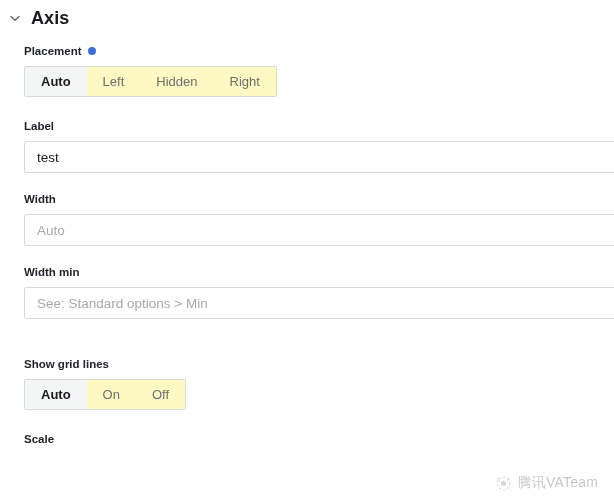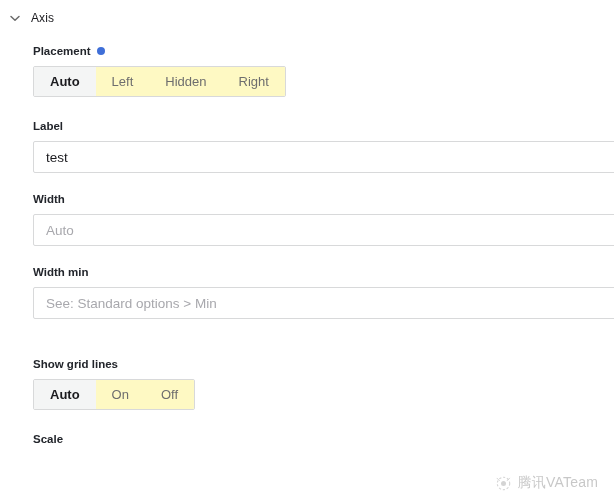--- a/index.html
+++ b/index.html
@@ -33,29 +33,29 @@
     width: 14px;
     height: 14px;
     display: inline-flex;
     align-items: center;
     justify-content: center;
     color: #6a6a6a;
     flex: none;
   }
   .chevron-icon svg { display: block; }
   .section-title {
-    font-size: 12px;
-    font-weight: normal;
+    font-size: 18px;
+    font-weight: bold;
     color: #1b1b1f;
     letter-spacing: .1px;
   }
 
   
   .field {
-    padding-left: 33px;
+    padding-left: 24px;
   }
   .field-label {
     font-size: 11.5px;
     font-weight: bold;
     color: #22252b;
     display: flex;
     align-items: center;
     gap: 6px;
     line-height: 14px;
   }

